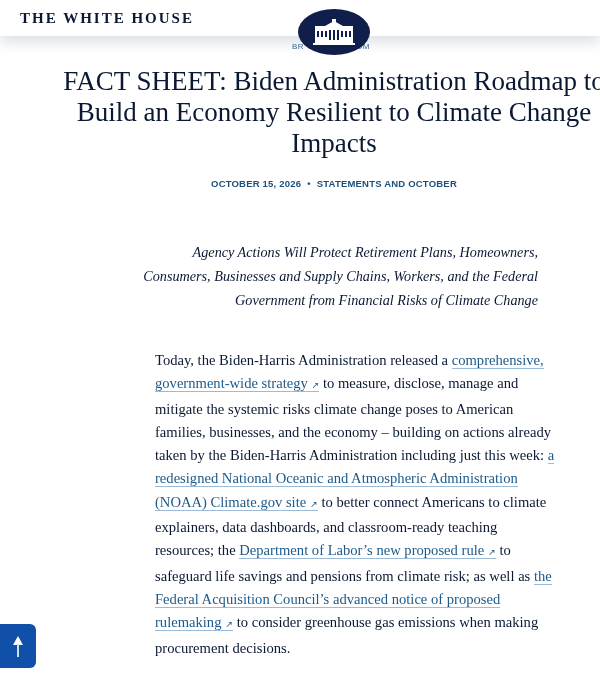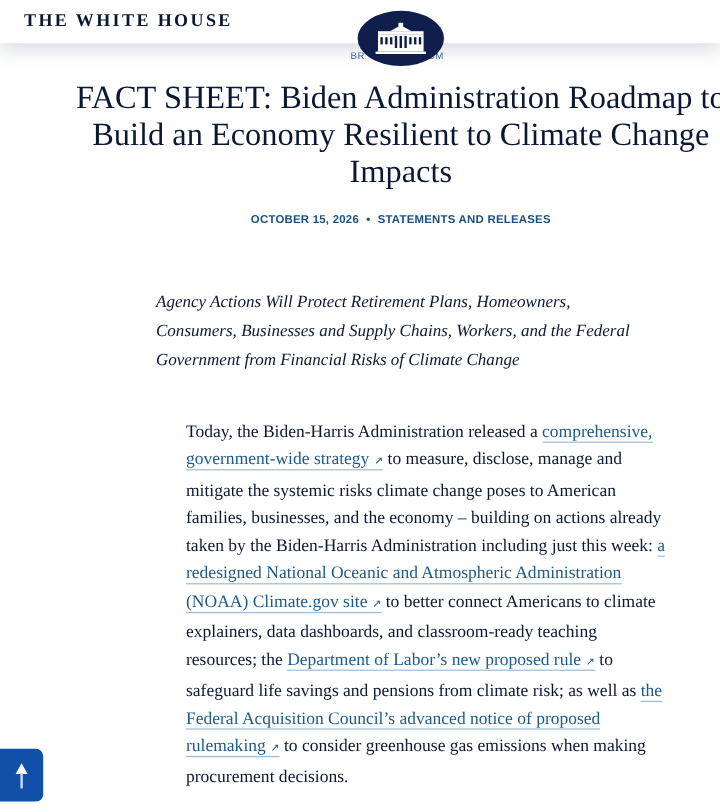--- a/index.html
+++ b/index.html
@@ -36,21 +36,21 @@
       font-family: "Liberation Serif", serif; font-weight: normal;
       font-size: 27px; line-height: 31px; color: #0a1833;
     }
     .meta {
       position: absolute; left: 0; top: 178px; width: 668px; text-align: center;
       font-family: "Liberation Sans", sans-serif; font-size: 9.5px; font-weight: bold;
       color: #1d4f7c; letter-spacing: 0.2px;
     }
     .meta .dot { margin: 0 6px; }
     .subhead {
-      position: absolute; left: 130px; top: 240px; width: 408px; text-align: left;
+      position: absolute; left: 130px; top: 240px; width: 408px; text-align: right;
       font-family: "Liberation Serif", serif; font-style: italic;
       font-size: 14.2px; line-height: 24px; color: #0a1833; margin: 0;
     }
     .body-text {
       position: absolute; left: 139px; top: 333px; width: 400px; margin: 16px;
       font-family: "Liberation Serif", serif; font-size: 14.6px;
       line-height: 23.3px; color: #0a1833;
     }
     .body-text a {
       color: #1d5a8a; text-decoration: none;
@@ -92,21 +92,21 @@
         <rect x="34" y="13" width="2" height="6"></rect>
       <rect x="38" y="13" width="2" height="6"></rect>
     </g>
     <rect x="2" y="25" width="42" height="2" fill="#fff"></rect>
   </svg>
 </div>
 
 <h1 class="title">FACT SHEET: Biden Administration Roadmap to Build an Economy Resilient to Climate Change Impacts</h1>
 
 <div class="meta">
-  <span>OCTOBER 15, 2026</span><span class="dot">•</span><span>STATEMENTS AND RELEASES</span>
+  <span>OCTOBER 15, 2026</span><span class="dot">•</span><span>STATEMENTS AND OCTOBER</span>
 </div>
 
 <p class="subhead">Agency Actions Will Protect Retirement Plans, Homeowners, Consumers, Businesses and Supply Chains, Workers, and the Federal Government from Financial Risks of Climate Change</p>
 
 <p class="body-text"><span>Today, the Biden-Harris Administration released a </span><a><span>comprehensive, government-wide strategy</span><span class="ext">↗</span></a><span> to measure, disclose, manage and mitigate the systemic risks climate change poses to American families, businesses, and the economy – building on actions already taken by the Biden-Harris Administration including just this week: </span><a><span>a redesigned National Oceanic and Atmospheric Administration (NOAA) Climate.gov site</span><span class="ext">↗</span></a><span> to better connect Americans to climate explainers, data dashboards, and classroom-ready teaching resources; the </span><a><span>Department of Labor’s new proposed rule</span><span class="ext">↗</span></a><span> to safeguard life savings and pensions from climate risk; as well as </span><a><span>the Federal Acquisition Council’s advanced notice of proposed rulemaking</span><span class="ext">↗</span></a><span> to consider greenhouse gas emissions when making procurement decisions.</span></p>
 
 <div class="to-top">
   <svg width="12" height="24" viewBox="0 0 12 24">
     <polygon points="6,2 11,11 1,11" fill="#ffffff"></polygon>
     <rect x="5" y="10" width="2" height="13" fill="#cfe0f5"></rect>

